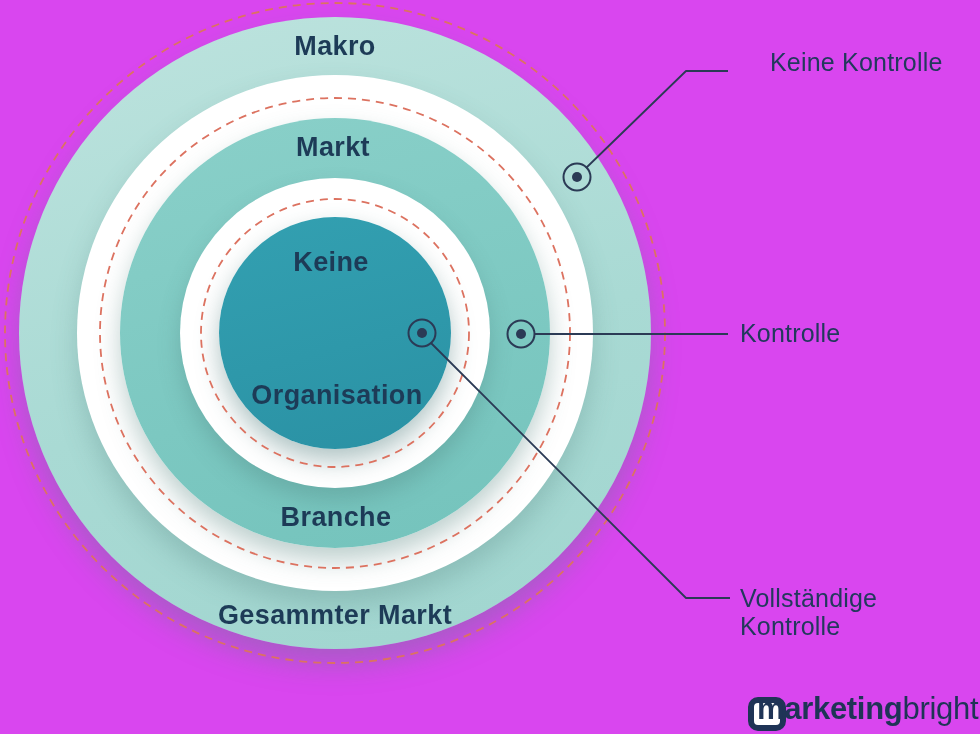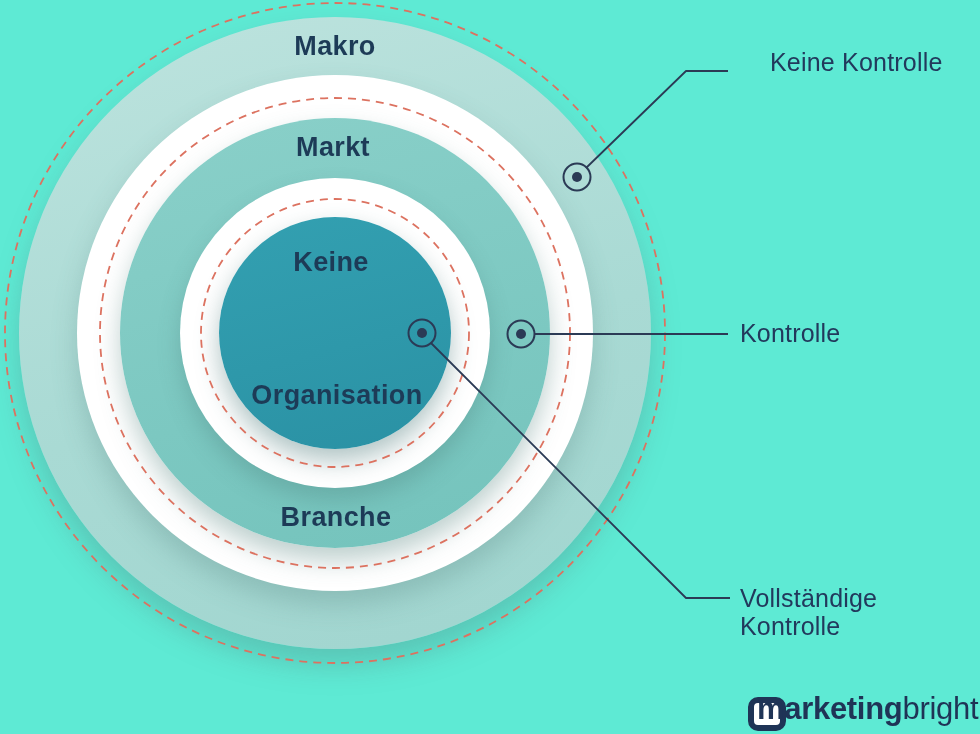--- a/index.html
+++ b/index.html
@@ -1,18 +1,18 @@
 <!DOCTYPE html>
 <html><head>
 <meta charset="utf-8">
 <style>
   html,body { margin:0; padding:0; background:#ffffff; }
   .canvas {
     position:relative; width:980px; height:734px; overflow:hidden;
-    background:#5eead4; font-family:"Liberation Sans", sans-serif;
+    background:#d946ef; font-family:"Liberation Sans", sans-serif;
   }
   .circle { position:absolute; border-radius:50%; }
   .teal-outer {
     left:19px; top:17px; width:632px; height:632px;
     background:linear-gradient(165deg,#bde3de 0%,#a9dad4 55%,#a0d5cf 100%);
     box-shadow:0 16px 28px rgba(84,130,126,0.35);
   }
   .white-1 {
     left:77px; top:75px; width:516px; height:516px; background:#ffffff;
     box-shadow:0 14px 26px rgba(84,130,126,0.30);
@@ -94,20 +94,21 @@
       <circle cx="422" cy="333" r="13.5" fill="none" stroke="#2b3a55" stroke-width="2"></circle>
       <circle cx="422" cy="333" r="5" fill="#2b3a55"></circle>
     </g>
   </svg>
 
   <div class="ring-label" id="lbl-makro">Makro</div>
   <div class="ring-label" id="lbl-meso">Markt</div>
   <div class="ring-label" id="lbl-mikro">Keine</div>
   <div class="ring-label" id="lbl-branche">Branche</div>
   <div class="ring-label" id="lbl-organisation">Organisation</div>
+  <div class="ring-label" id="lbl-gesammter">Gesammter Markt</div>
 
   <div class="ann" id="ann-keine">
     <div>Keine Kontrolle</div>
   </div>
   <div class="ann" id="ann-eing">
     <div>Kontrolle</div>
   </div>
   <div class="ann" id="ann-voll">
     <div>Vollständige</div>
     <div>Kontrolle</div>

